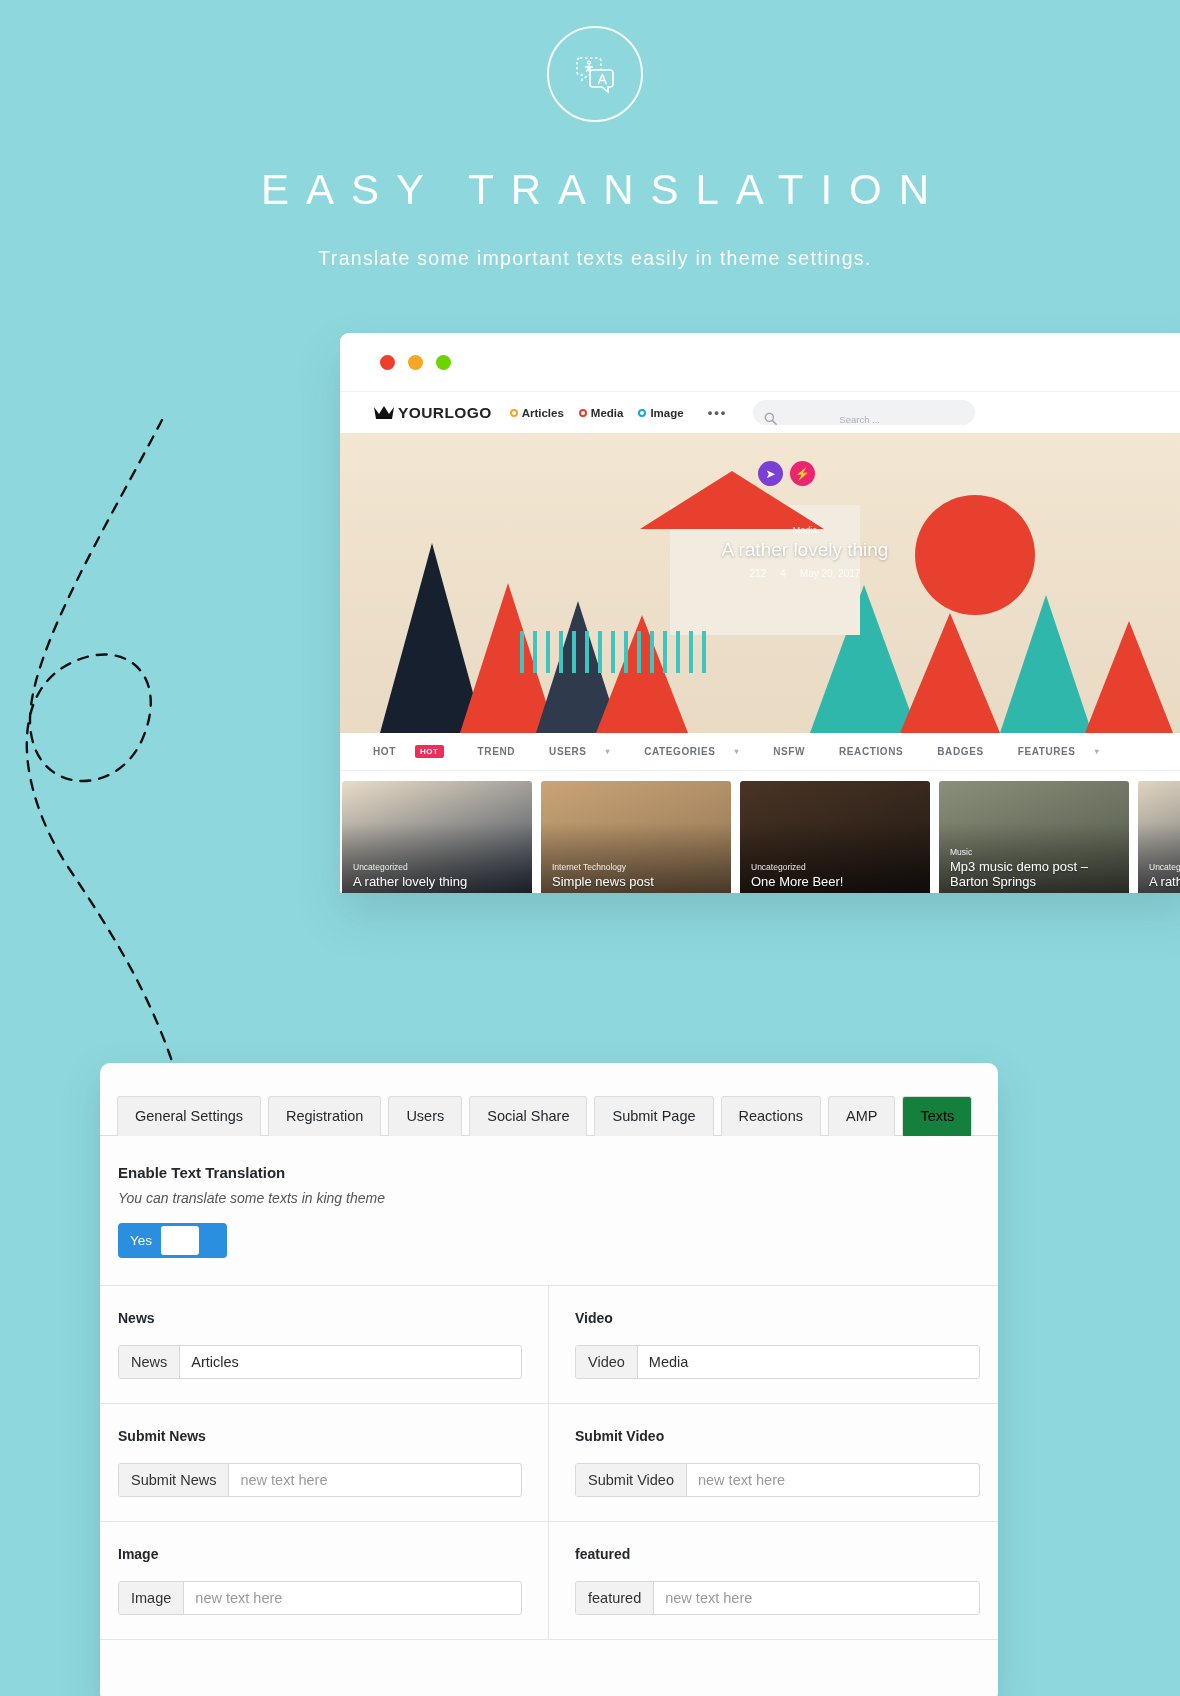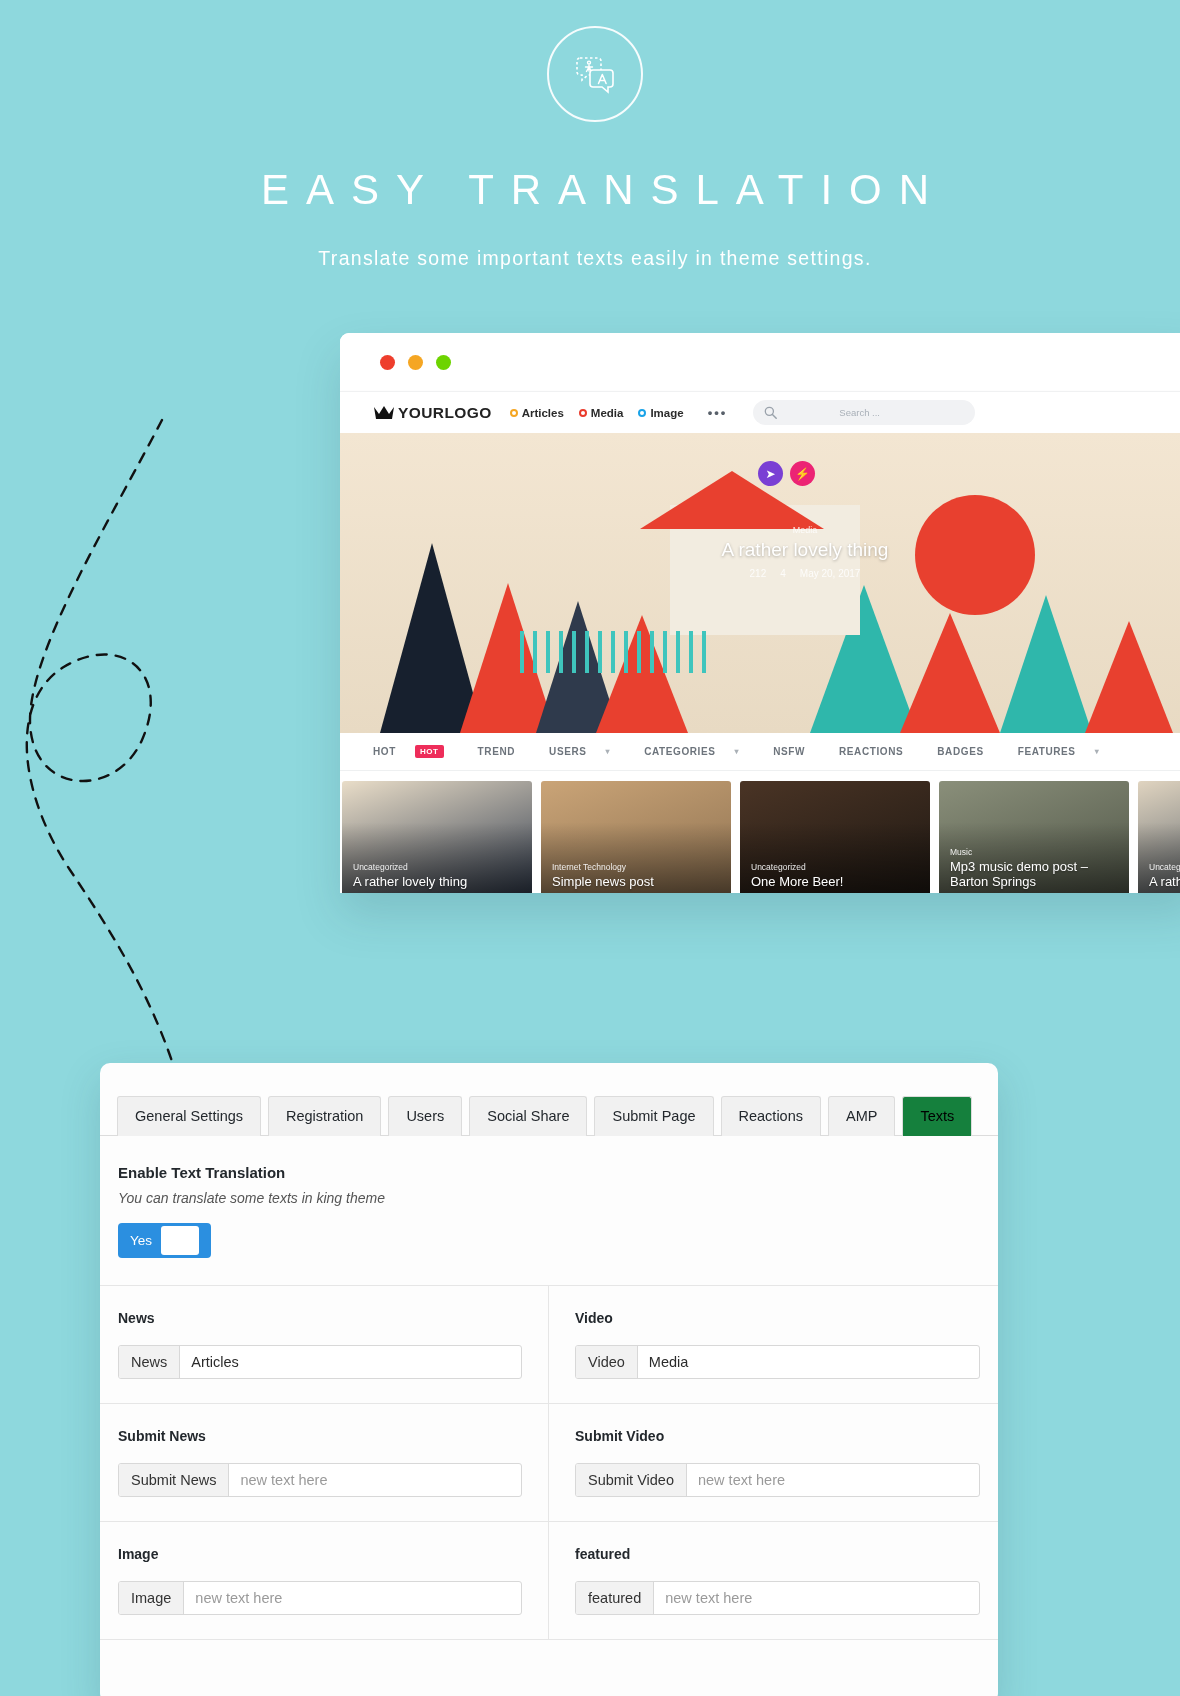--- a/index.html
+++ b/index.html
@@ -61,21 +61,21 @@
   .logo { display: flex; align-items: center; gap: 4px; font-weight: 700; font-size: 15.5px; letter-spacing: .4px; color: #222; }
   .nav-links { display: flex; align-items: center; gap: 15px; margin-left: 18px; }
   .nav-link { display: flex; align-items: center; gap: 4px; font-size: 11.5px; font-weight: 700; color: #2b2b2b; }
   .ring { width: 8px; height: 8px; border-radius: 50%; border: 2.2px solid #000; }
   .ring.yellow { border-color: #f5a623; }
   .ring.red { border-color: #ea3b2c; }
   .ring.blue { border-color: #1aa3e8; }
   .nav-dots { margin-left: 9px; letter-spacing: 2px; color: #58606a; font-size: 13px; font-weight: 700; }
   .searchbox {
     margin-left: 26px; width: 222px; height: 25px; background: #f1f2f4;
-    border-radius: 13px; display: flex; align-items: center; padding: 0 11px; gap: 9px;
+    border-radius: 13px; display: flex; align-items: flex-end; padding: 0 11px; gap: 9px;
   }
   .search-ph { font-size: 9.5px; color: #a9b0b8; margin-left: 53px; }
 
   
   .shot { position: relative; height: 300px; overflow: hidden; background: #efe2cd; }
   .sky { position:absolute; inset:0; background:linear-gradient(#f3e6d2,#e8dac3); }
   .house {
     position:absolute; left:330px; top:72px; width:190px; height:130px;
     background:#f2ece0; border:0;
   }
@@ -119,21 +119,21 @@
     padding:11px 17px; font-size:14.5px; color:#23282d;
     border-radius:3px 3px 0 0; line-height:1.2;
   }
   .tab.active { background:#15803d; color:#000; font-weight:400; position:relative; z-index:2; }
   .tabs-rule { height:1px; background:#dcdcdc; margin-top:-1px; }
 
   .section-head { padding:28px 18px 0 18px; }
   .sh-title { font-size:15px; font-weight:700; color:#23282d; }
   .sh-desc { font-size:14px; font-style:italic; color:#555; margin-top:9px; }
   .toggle {
-    margin-top:17px; width:93px; height:35px; background:#2b8fe0;
+    margin-top:17px; width:109px; height:35px; background:#2b8fe0;
     border-radius:4px; display:flex; align-items:center; padding:3px;
   }
   .toggle-label { color:#fff; font-size:13.5px; padding:0 9px; }
   .toggle-knob { width:38px; height:29px; background:#fff; border-radius:3px; }
   .divider { height:1px; background:#e6e6e6; margin-top:27px; }
 
   .grid { display:grid; grid-template-columns:1fr 1fr; }
   .cell { padding:24px 26px 24px 18px; border-right:1px solid #e6e6e6; border-bottom:1px solid #e6e6e6; }
   .cell:nth-child(2n) { border-right:none; padding-right:18px; padding-left:26px; }
   .cell-title { font-size:14px; font-weight:700; color:#23282d; }

